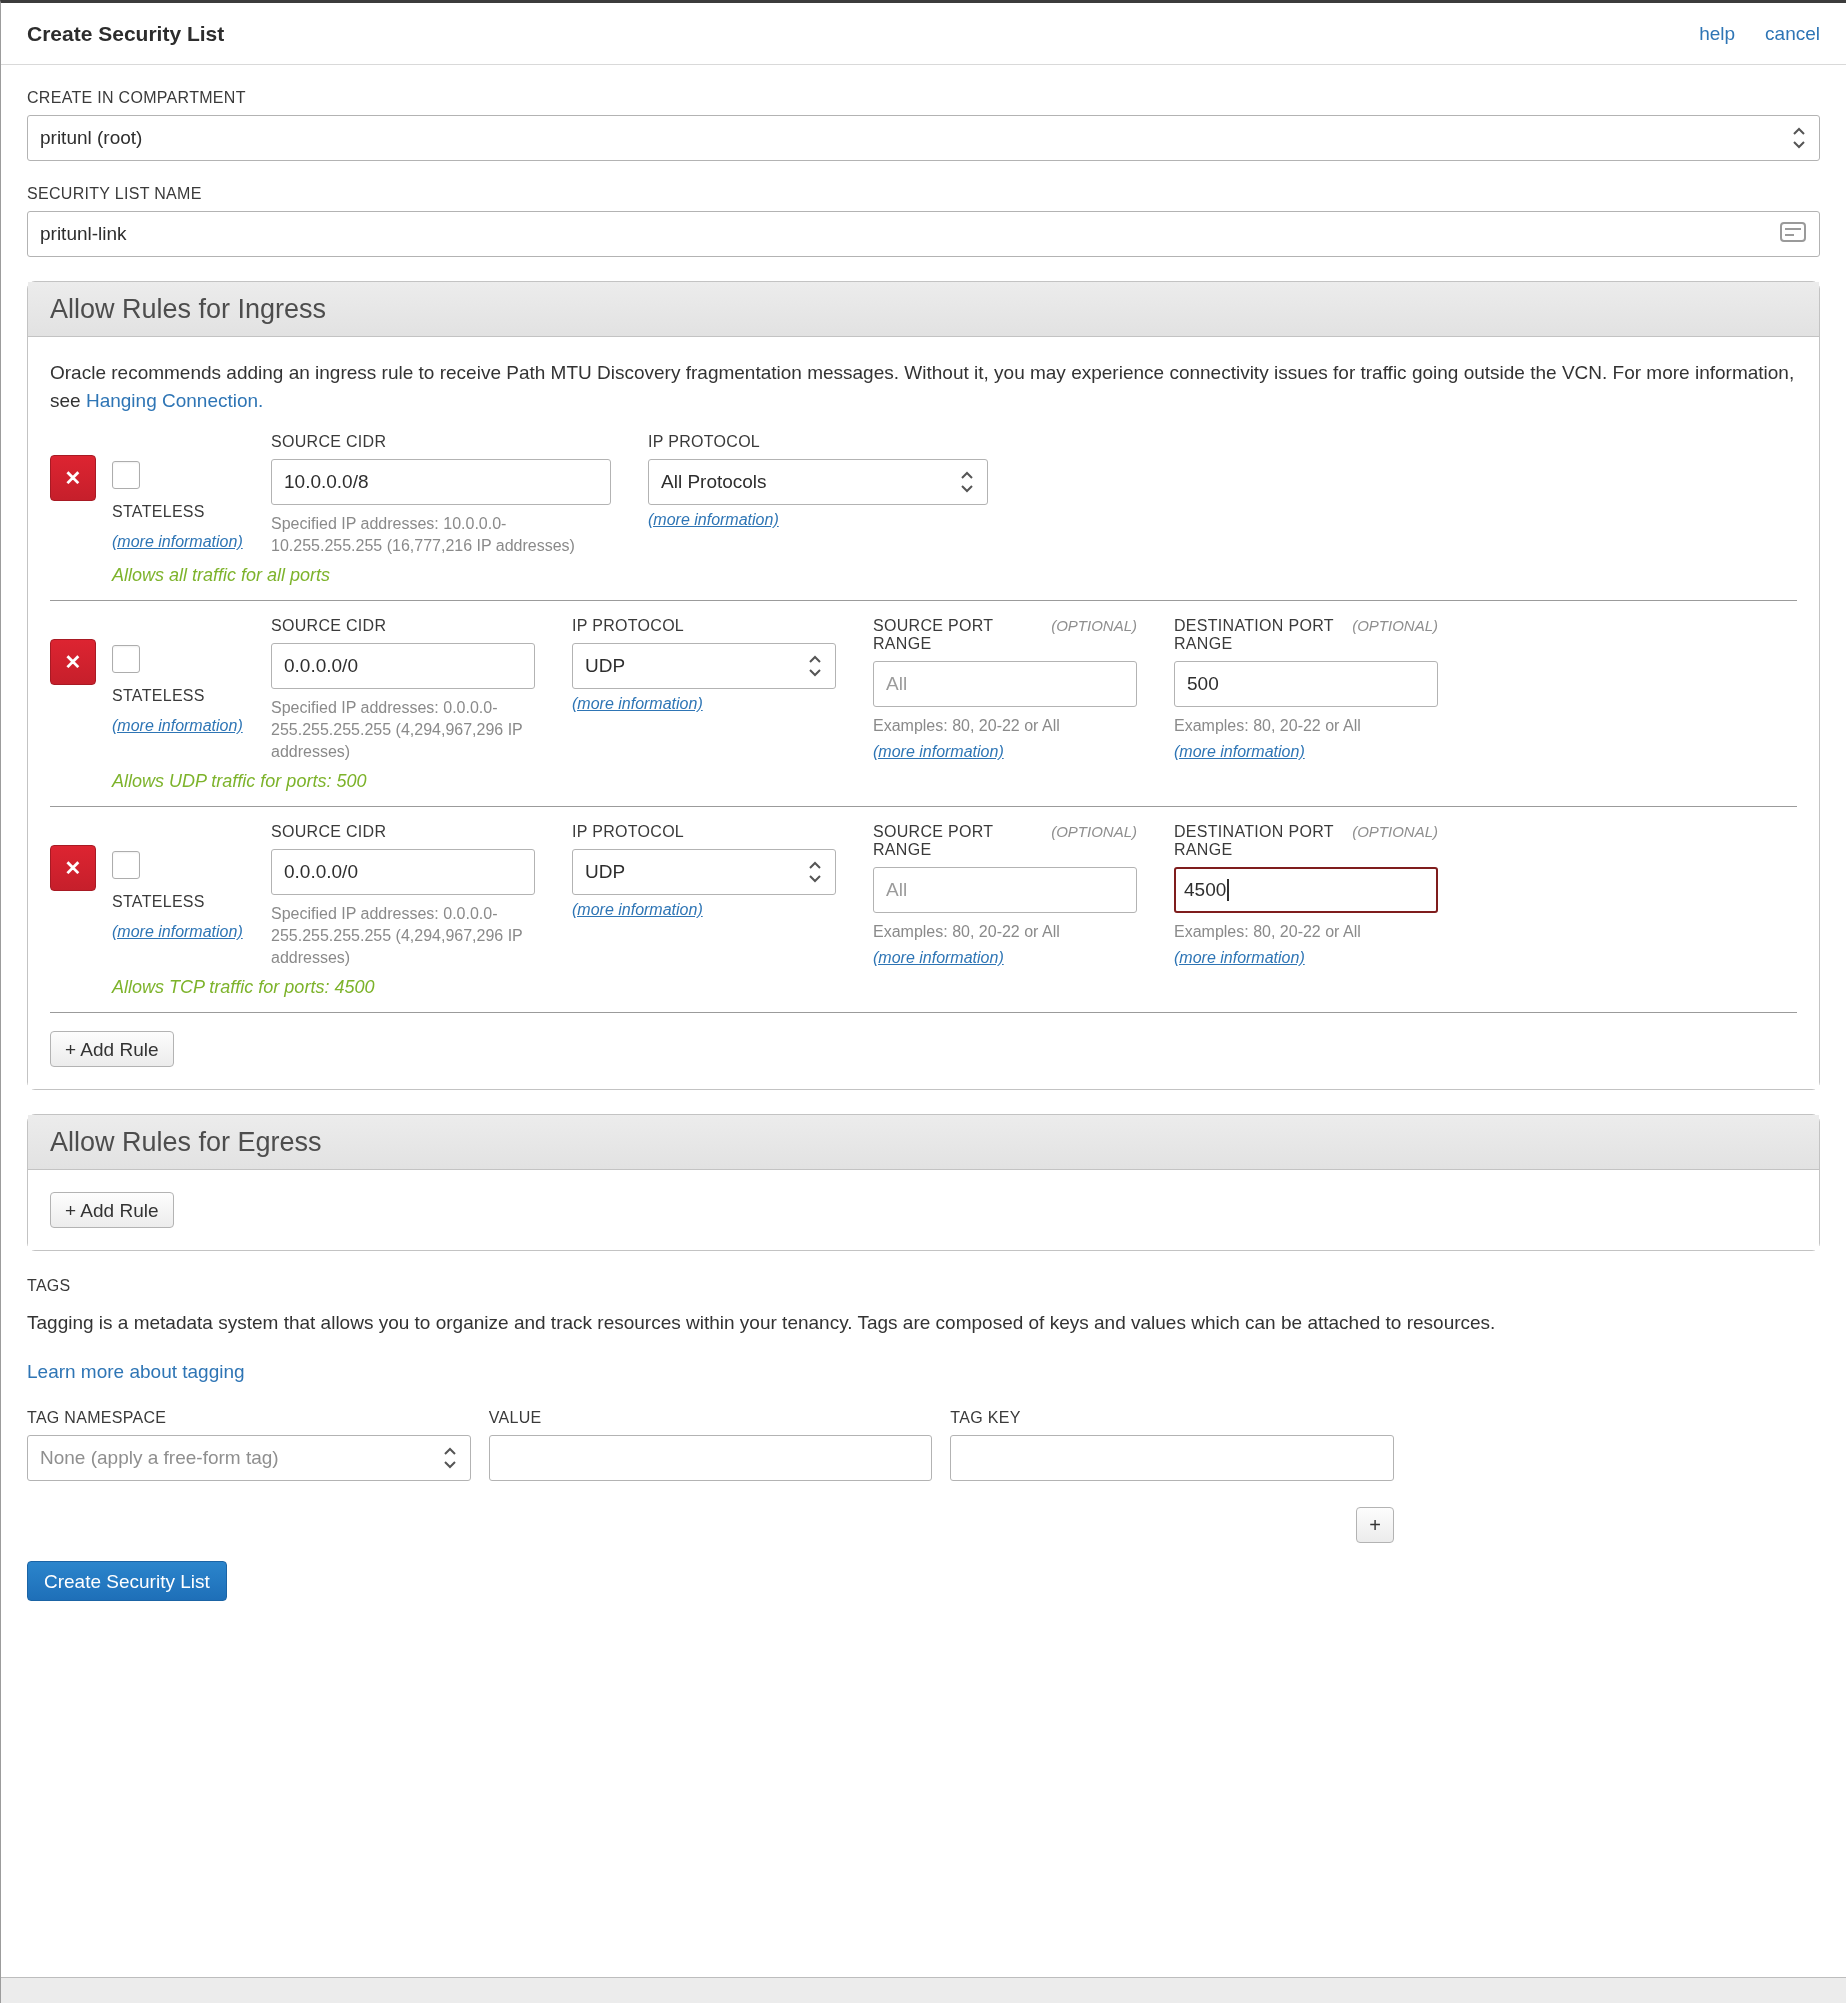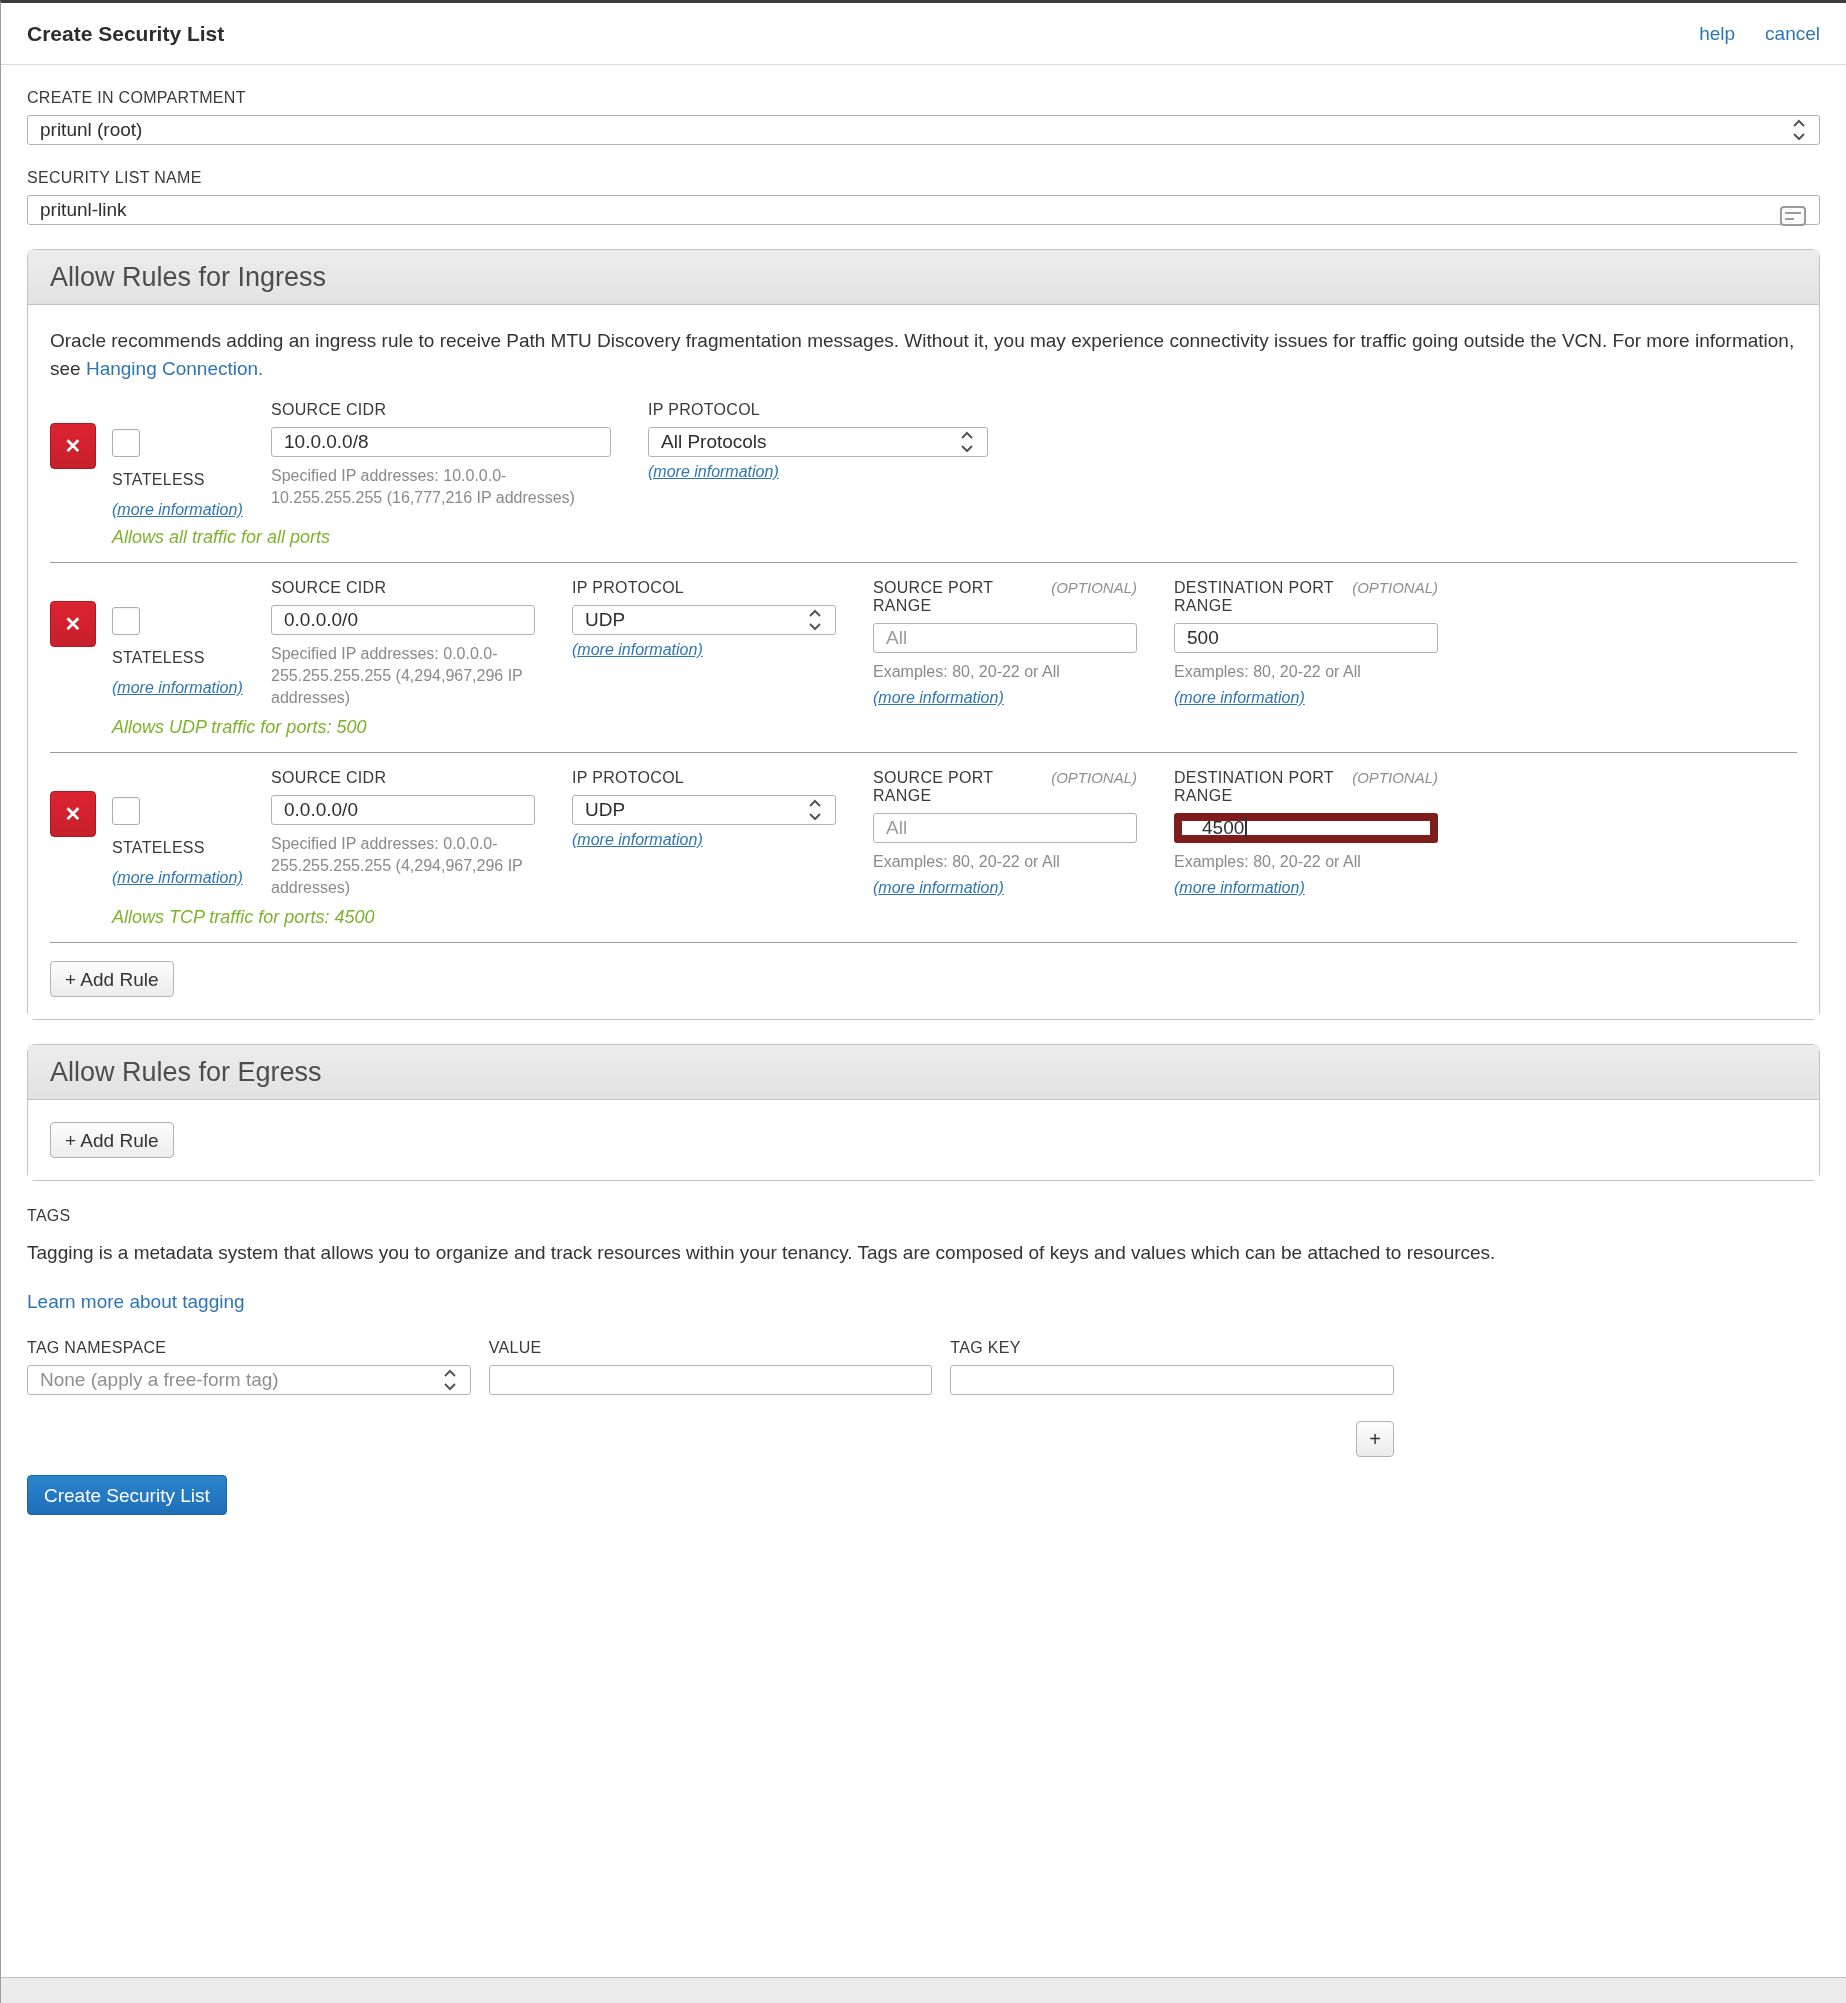--- a/index.html
+++ b/index.html
@@ -30,21 +30,21 @@
 
   .content { padding: 0 26px; }
 
   
   .lbl { font-size: 16px; color: #3a3a3a; letter-spacing: 0.3px; }
   .lbl-row { display: flex; align-items: baseline; gap: 7px; margin-bottom: 8px; }
   .opt { font-size: 15px; font-style: italic; color: #8f8f8f; }
   .top-label { margin: 24px 0 8px; }
 
   .control {
-    height: 30px; width: 100%;
+    height: 46px; width: 100%;
     border: 1px solid #b3b3b3; border-radius: 3px;
     background: #ffffff;
     font-family: inherit; font-size: 19px; color: #2e2e2e;
     padding: 0 12px;
   }
   input.control::placeholder { color: #9b9b9b; opacity: 1; }
   .select {
     display: flex; align-items: center; justify-content: space-between;
     cursor: pointer;
   }
@@ -89,21 +89,21 @@
     cursor: pointer; margin-bottom: 14px;
   }
   .stateless-lbl { margin-bottom: 6px; }
   .fields { display: flex; gap: 37px; }
   .fg { width: 340px; }
   .rule.compact .fg { width: 264px; }
   .summary { margin: 8px 0 0 62px; font-size: 18px; font-style: italic; color: #7db32b; }
 
   
   .fake-input { display: flex; align-items: center; cursor: text; }
-  .fake-input.focused { border: 8px solid #7f1d1d; padding: 0 20px; }
+  .fake-input.focused { border: 2px solid #7f1d1d; padding: 0 8px; }
   .caret { display: inline-block; width: 2px; height: 22px; background: #2f2f2f; margin-left: 1px; }
 
   
   .gray-btn {
     display: inline-block;
     background: linear-gradient(#fdfdfd, #ececec);
     border: 1px solid #b3b3b3; border-radius: 4px;
     font-family: inherit; font-size: 19px; color: #333;
     padding: 7px 14px; height: 36px;
     cursor: pointer;

